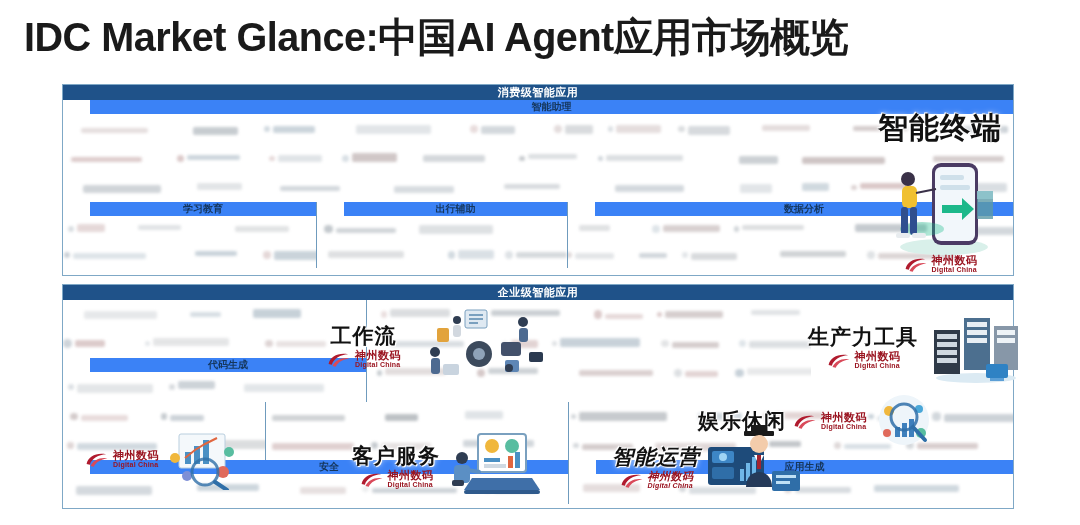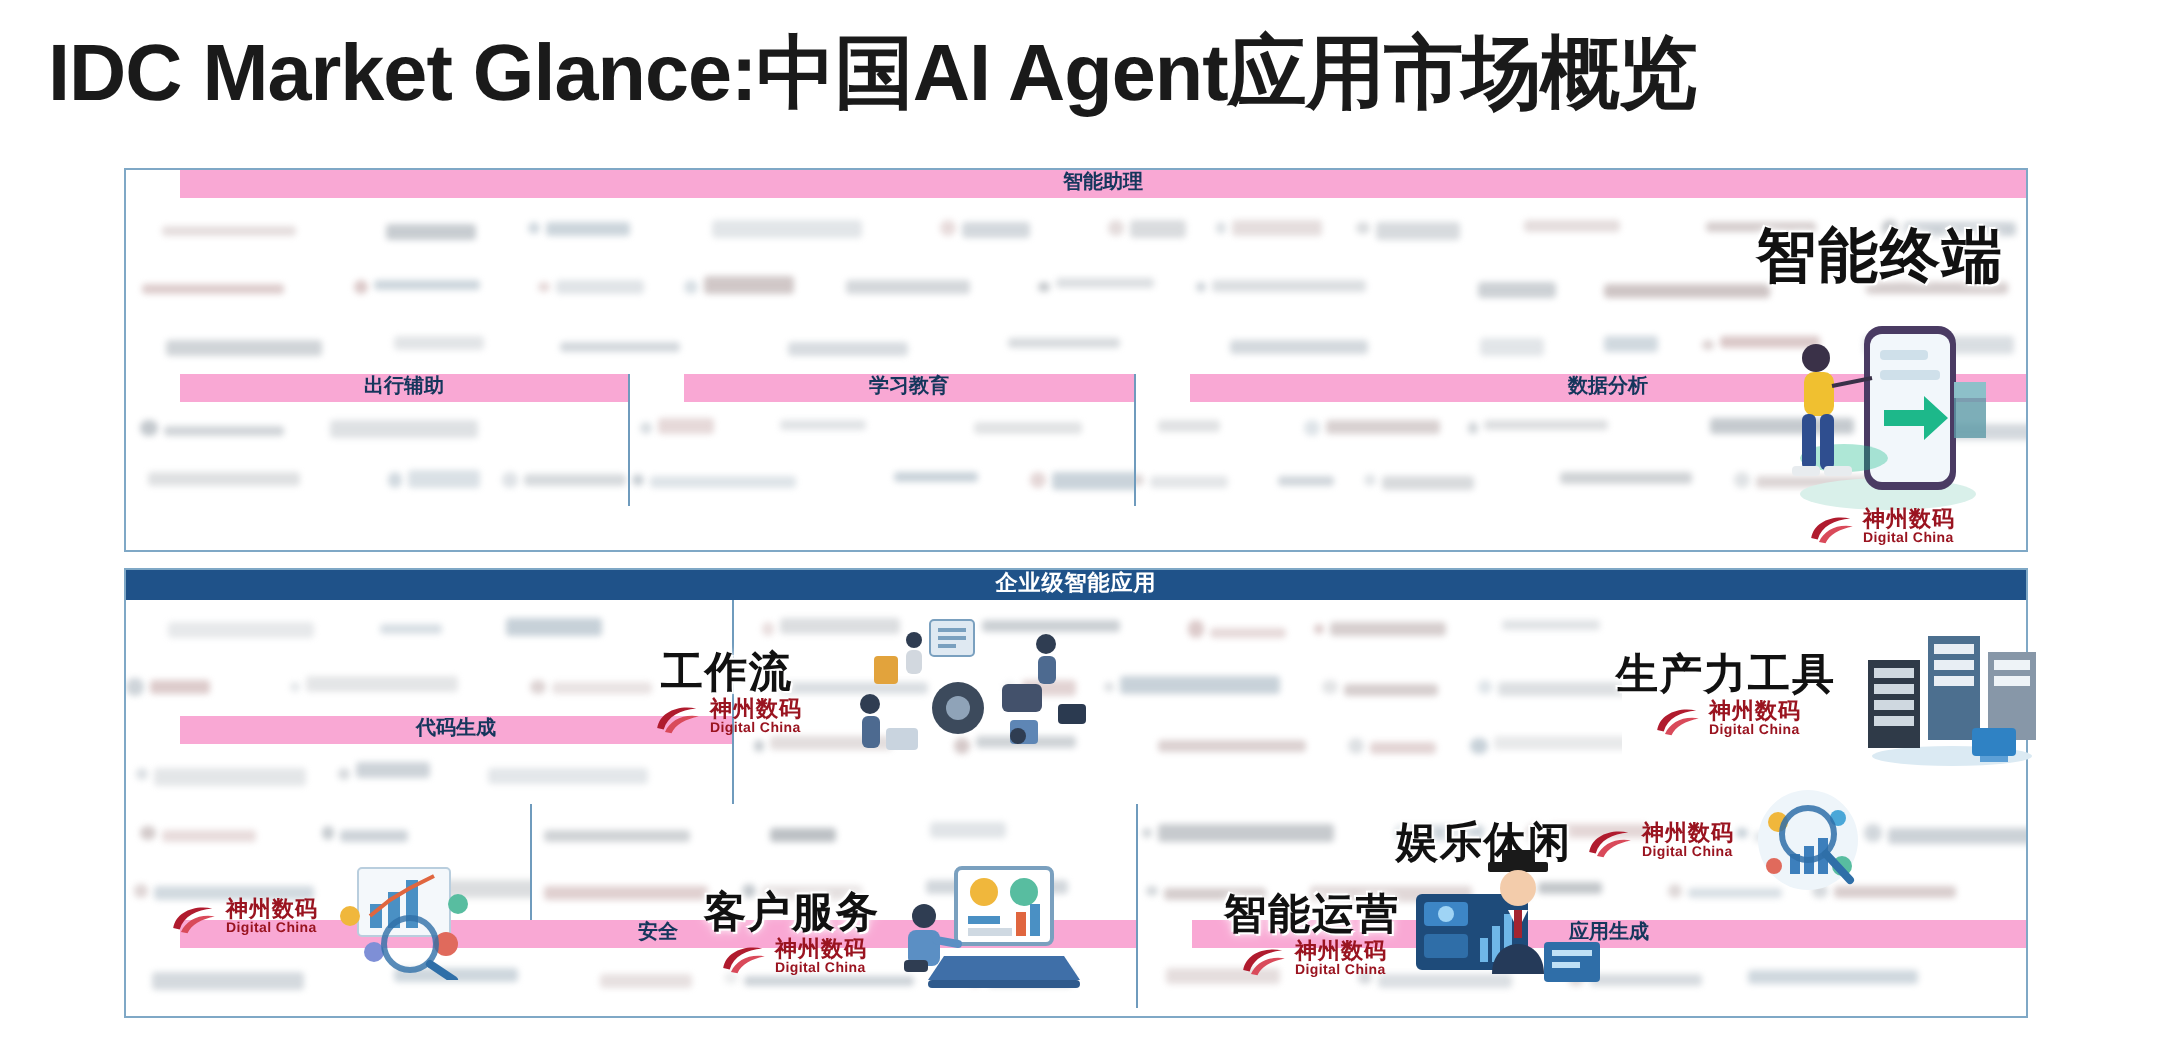--- a/index.html
+++ b/index.html
@@ -42,21 +42,21 @@
     background:#1f5289;
     color:#ffffff;
     font-size:11px;
     font-weight:bold;
     text-align:center;
     line-height:15px;
     height:15px;
     letter-spacing:.5px;
   }
   .band-sub{
-    background:#f9a8d4;
+    background:#3b82f6;
     color:#15365c;
     font-size:10px;
     font-weight:bold;
     text-align:center;
     line-height:14px;
     height:14px;
     margin-left:27px;
   }
 
   .logo-row{
@@ -124,20 +124,21 @@
   
   .ph-circle{border-radius:50%;}
 </style>
 </head>
 <body>
 
 <div class="title">IDC Market Glance:中国AI Agent应用市场概览</div>
 
 <div class="panel" id="consumer-panel">
 
+  <div class="band-main">消费级智能应用</div>
 
   <div class="band-sub">智能助理</div>
   <div class="logo-row h30">
       <div class="chip" style="left: 17.7464px; top: 13.6732px; width: 66.971px; height: 5.51671px; background: rgb(185, 165, 165); opacity: 0.37;"></div>
       <div class="chip" style="left: 130.478px; top: 12.8996px; width: 44.5929px; height: 8.08604px; background: rgb(154, 163, 171); opacity: 0.55;"></div>
       <div class="chip" style="left: 209.793px; top: 11.9111px; width: 42.3064px; height: 6.62701px; background: rgb(159, 176, 189); opacity: 0.53;"></div>
       <div class="chip ph-circle" style="left: 200.51px; top: 11.8588px; width: 6.28234px; height: 6.28234px; background: rgb(159, 176, 189); opacity: 0.48;"></div>
       <div class="chip" style="left: 292.54px; top: 11.0443px; width: 75.8418px; height: 8.81602px; background: rgb(168, 178, 187); opacity: 0.33;"></div>
       <div class="chip" style="left: 418.495px; top: 12.0259px; width: 33.1368px; height: 7.72762px; background: rgb(168, 178, 187); opacity: 0.5;"></div>
       <div class="chip ph-circle" style="left: 406.803px; top: 10.6537px; width: 8.69264px; height: 8.69264px; background: rgb(192, 160, 160); opacity: 0.37;"></div>
@@ -176,45 +177,45 @@
       <div class="chip" style="left: 441.157px; top: 39.8647px; width: 55.9081px; height: 5.35177px; background: rgb(182, 188, 194); opacity: 0.54;"></div>
       <div class="chip" style="left: 551.827px; top: 40.6404px; width: 69.6329px; height: 7.4103px; background: rgb(163, 174, 184); opacity: 0.47;"></div>
       <div class="chip" style="left: 676.998px; top: 40.0207px; width: 32.3515px; height: 8.7281px; background: rgb(168, 178, 187); opacity: 0.33;"></div>
       <div class="chip" style="left: 738.61px; top: 39.173px; width: 27.0786px; height: 7.81545px; background: rgb(159, 176, 189); opacity: 0.48;"></div>
       <div class="chip" style="left: 796.729px; top: 39.2538px; width: 50.3412px; height: 5.82869px; background: rgb(192, 160, 160); opacity: 0.58;"></div>
       <div class="chip ph-circle" style="left: 788.162px; top: 40.7164px; width: 5.56719px; height: 5.56719px; background: rgb(185, 165, 165); opacity: 0.49;"></div>
       <div class="chip" style="left: 869.093px; top: 38.7048px; width: 75.0191px; height: 8.83358px; background: rgb(163, 174, 184); opacity: 0.4;"></div>
     </div>
 
   <div class="cols">
-    <div class="col" style="width:251px">
-      <div class="band-sub">出行辅助</div>
-      <div class="logo-row h52">
-          <div class="chip" style="left: 18.6979px; top: 11.6054px; width: 60.4727px; height: 5.69387px; background: rgb(154, 163, 171); opacity: 0.46;"></div>
-          <div class="chip ph-circle" style="left: 6.84959px; top: 8.57583px; width: 8.84835px; height: 8.84835px; background: rgb(154, 163, 171); opacity: 0.59;"></div>
-          <div class="chip" style="left: 102.167px; top: 8.82175px; width: 73.3785px; height: 8.9543px; background: rgb(154, 163, 171); opacity: 0.32;"></div>
-          <div class="chip" style="left: 11.3956px; top: 35.4603px; width: 75.6389px; height: 6.74235px; background: rgb(196, 199, 202); opacity: 0.54;"></div>
-          <div class="chip" style="left: 141.466px; top: 34.4808px; width: 35.1247px; height: 8.7343px; background: rgb(159, 176, 189); opacity: 0.38;"></div>
-          <div class="chip ph-circle" style="left: 131.361px; top: 35.4479px; width: 7.10417px; height: 7.10417px; background: rgb(159, 176, 189); opacity: 0.47;"></div>
-          <div class="chip" style="left: 198.745px; top: 36.3933px; width: 51.3686px; height: 5.79898px; background: rgb(154, 163, 171); opacity: 0.4;"></div>
-          <div class="chip ph-circle" style="left: 188.477px; top: 35.3658px; width: 7.26837px; height: 7.26837px; background: rgb(163, 174, 184); opacity: 0.35;"></div>
-        </div>
-    </div>
     <div class="col" style="width:253px">
       <div class="band-sub">学习教育</div>
       <div class="logo-row h52">
           <div class="chip" style="left: 14.3027px; top: 8.48073px; width: 27.3452px; height: 7.76912px; background: rgb(192, 160, 160); opacity: 0.4;"></div>
           <div class="chip ph-circle" style="left: 5.27347px; top: 9.98539px; width: 6.02921px; height: 6.02921px; background: rgb(168, 178, 187); opacity: 0.44;"></div>
           <div class="chip" style="left: 75.0165px; top: 8.57672px; width: 42.7262px; height: 5.28984px; background: rgb(182, 188, 194); opacity: 0.42;"></div>
           <div class="chip" style="left: 172.219px; top: 9.95423px; width: 53.8279px; height: 6.5066px; background: rgb(196, 199, 202); opacity: 0.5;"></div>
           <div class="chip" style="left: 9.50304px; top: 36.9619px; width: 73.424px; height: 6.37618px; background: rgb(159, 176, 189); opacity: 0.34;"></div>
           <div class="chip ph-circle" style="left: 0.610342px; top: 36.0537px; width: 5.8927px; height: 5.8927px; background: rgb(163, 174, 184); opacity: 0.59;"></div>
           <div class="chip" style="left: 132.34px; top: 34.6292px; width: 41.3148px; height: 5.47732px; background: rgb(159, 176, 189); opacity: 0.56;"></div>
           <div class="chip" style="left: 210.907px; top: 34.6397px; width: 76.8739px; height: 8.95899px; background: rgb(159, 176, 189); opacity: 0.55;"></div>
           <div class="chip ph-circle" style="left: 200.492px; top: 35.2924px; width: 7.41516px; height: 7.41516px; background: rgb(192, 160, 160); opacity: 0.42;"></div>
+        </div>
+    </div>
+    <div class="col" style="width:251px">
+      <div class="band-sub">出行辅助</div>
+      <div class="logo-row h52">
+          <div class="chip" style="left: 18.6979px; top: 11.6054px; width: 60.4727px; height: 5.69387px; background: rgb(154, 163, 171); opacity: 0.46;"></div>
+          <div class="chip ph-circle" style="left: 6.84959px; top: 8.57583px; width: 8.84835px; height: 8.84835px; background: rgb(154, 163, 171); opacity: 0.59;"></div>
+          <div class="chip" style="left: 102.167px; top: 8.82175px; width: 73.3785px; height: 8.9543px; background: rgb(154, 163, 171); opacity: 0.32;"></div>
+          <div class="chip" style="left: 11.3956px; top: 35.4603px; width: 75.6389px; height: 6.74235px; background: rgb(196, 199, 202); opacity: 0.54;"></div>
+          <div class="chip" style="left: 141.466px; top: 34.4808px; width: 35.1247px; height: 8.7343px; background: rgb(159, 176, 189); opacity: 0.38;"></div>
+          <div class="chip ph-circle" style="left: 131.361px; top: 35.4479px; width: 7.10417px; height: 7.10417px; background: rgb(159, 176, 189); opacity: 0.47;"></div>
+          <div class="chip" style="left: 198.745px; top: 36.3933px; width: 51.3686px; height: 5.79898px; background: rgb(154, 163, 171); opacity: 0.4;"></div>
+          <div class="chip ph-circle" style="left: 188.477px; top: 35.3658px; width: 7.26837px; height: 7.26837px; background: rgb(163, 174, 184); opacity: 0.35;"></div>
         </div>
     </div>
     <div class="col" style="width:446px">
       <div class="band-sub">数据分析</div>
       <div class="logo-row h52">
           <div class="chip" style="left: 11.2301px; top: 8.54615px; width: 30.6888px; height: 6.53323px; background: rgb(196, 199, 202); opacity: 0.52;"></div>
           <div class="chip" style="left: 95.2864px; top: 9.35938px; width: 56.3355px; height: 7.00589px; background: rgb(173, 157, 157); opacity: 0.47;"></div>
           <div class="chip ph-circle" style="left: 84.3809px; top: 9.04725px; width: 7.90549px; height: 7.90549px; background: rgb(159, 176, 189); opacity: 0.34;"></div>
           <div class="chip" style="left: 174.065px; top: 8.5897px; width: 61.973px; height: 5.20924px; background: rgb(196, 199, 202); opacity: 0.59;"></div>
           <div class="chip ph-circle" style="left: 166.04px; top: 10.4874px; width: 5.02522px; height: 5.02522px; background: rgb(154, 163, 171); opacity: 0.46;"></div>
@@ -550,21 +551,21 @@
     <rect x="69" y="24" width="5" height="16" fill="#4a90c4"></rect>
     <path d="M26 50 L86 50 L94 62 L18 62 Z" fill="#3f6fa8"></path>
     <rect x="18" y="62" width="76" height="4" rx="2" fill="#2f5a8c"></rect>
     <circle cx="16" cy="30" r="6" fill="#2f3d52"></circle>
     <rect x="8" y="37" width="16" height="18" rx="4" fill="#5b8fc4"></rect>
     <rect x="6" y="52" width="12" height="6" rx="2" fill="#2f3d52"></rect>
     <line x1="22" y1="42" x2="33" y2="44" stroke="#5b8fc4" stroke-width="4" stroke-linecap="round"></line>
   </svg>
 </div>
 
-<div class="callout" style="left:612px;top:425px;">
+<div class="callout" style="left:612px;top:425px;font-style:italic;">
   <div style="display:flex;flex-direction:column;align-items:center;">
     <div class="callout-text">智能运营</div>
     <div class="dc-logo">
       <svg class="dc-mark" viewBox="0 0 40 26">
         <path d="M4 20 C6 8, 20 2, 34 5 C22 6, 12 11, 9 21 Z" fill="#b01b2e"></path>
         <path d="M10 23 C14 14, 24 9, 36 11 C26 13, 18 17, 15 24 Z" fill="#d94a5a"></path>
       </svg>
       <span class="dc-words">
         <span class="dc-cn">神州数码</span>
         <span class="dc-en">Digital China</span>

